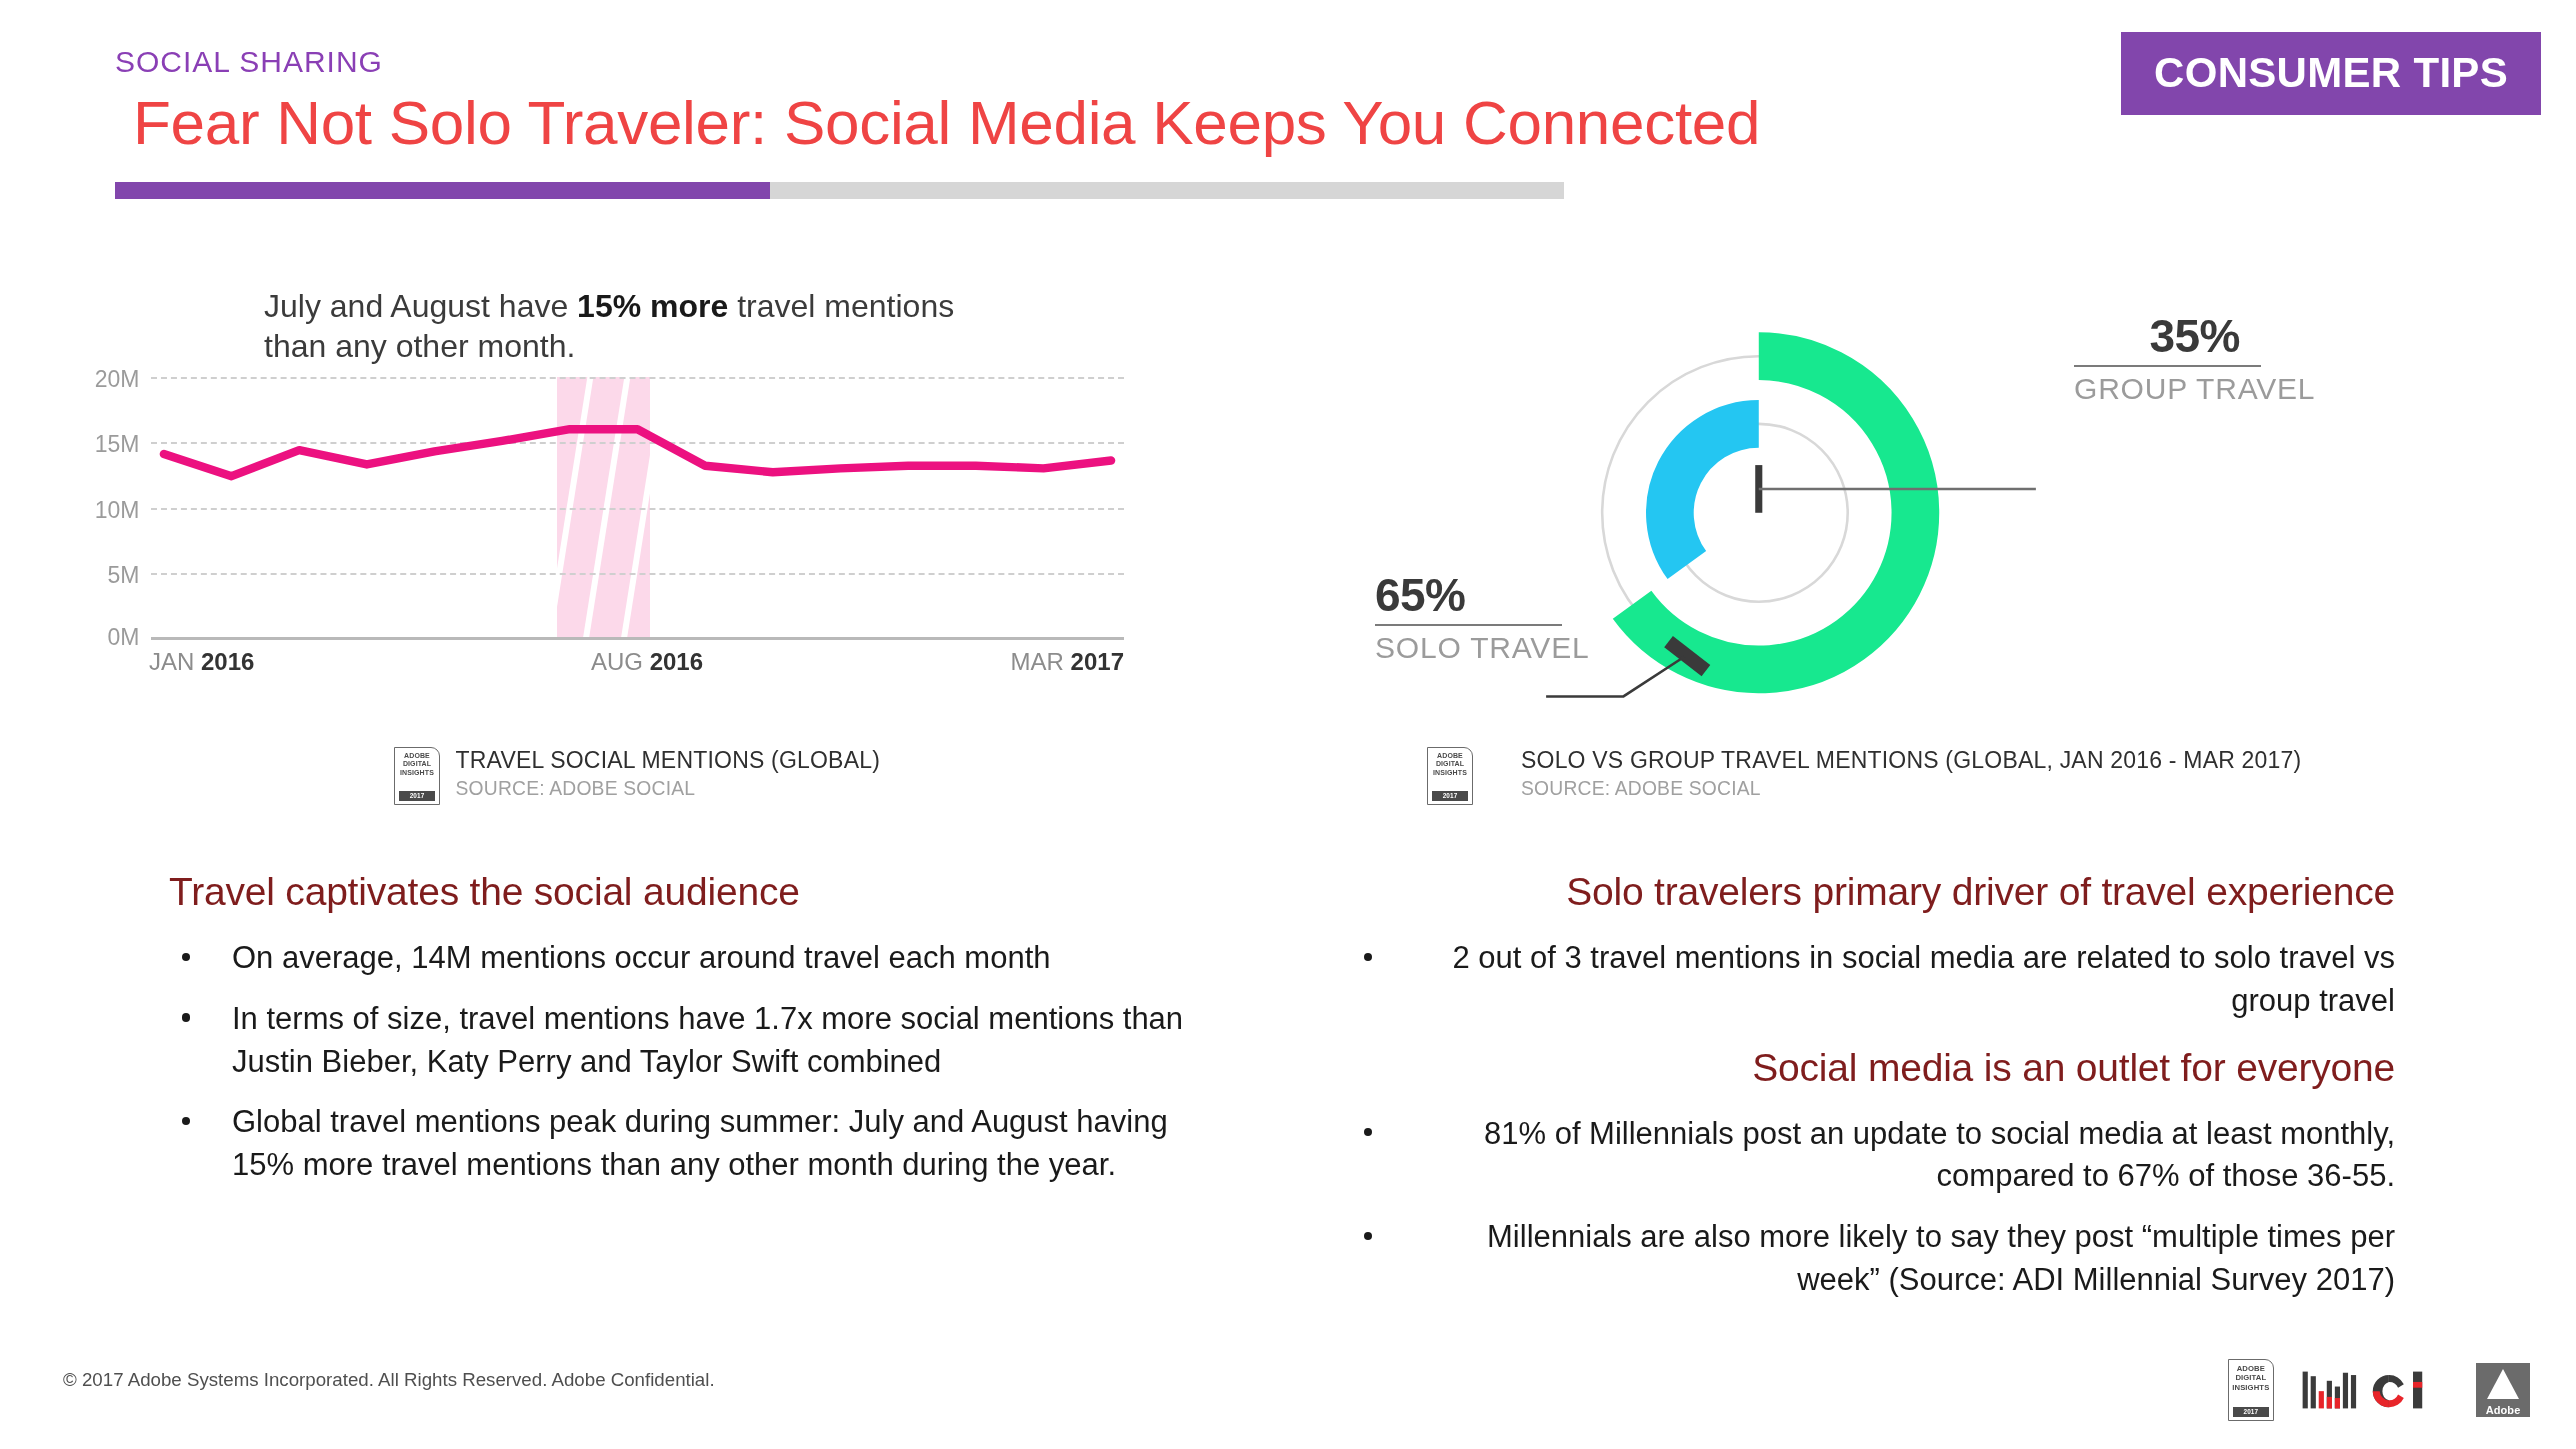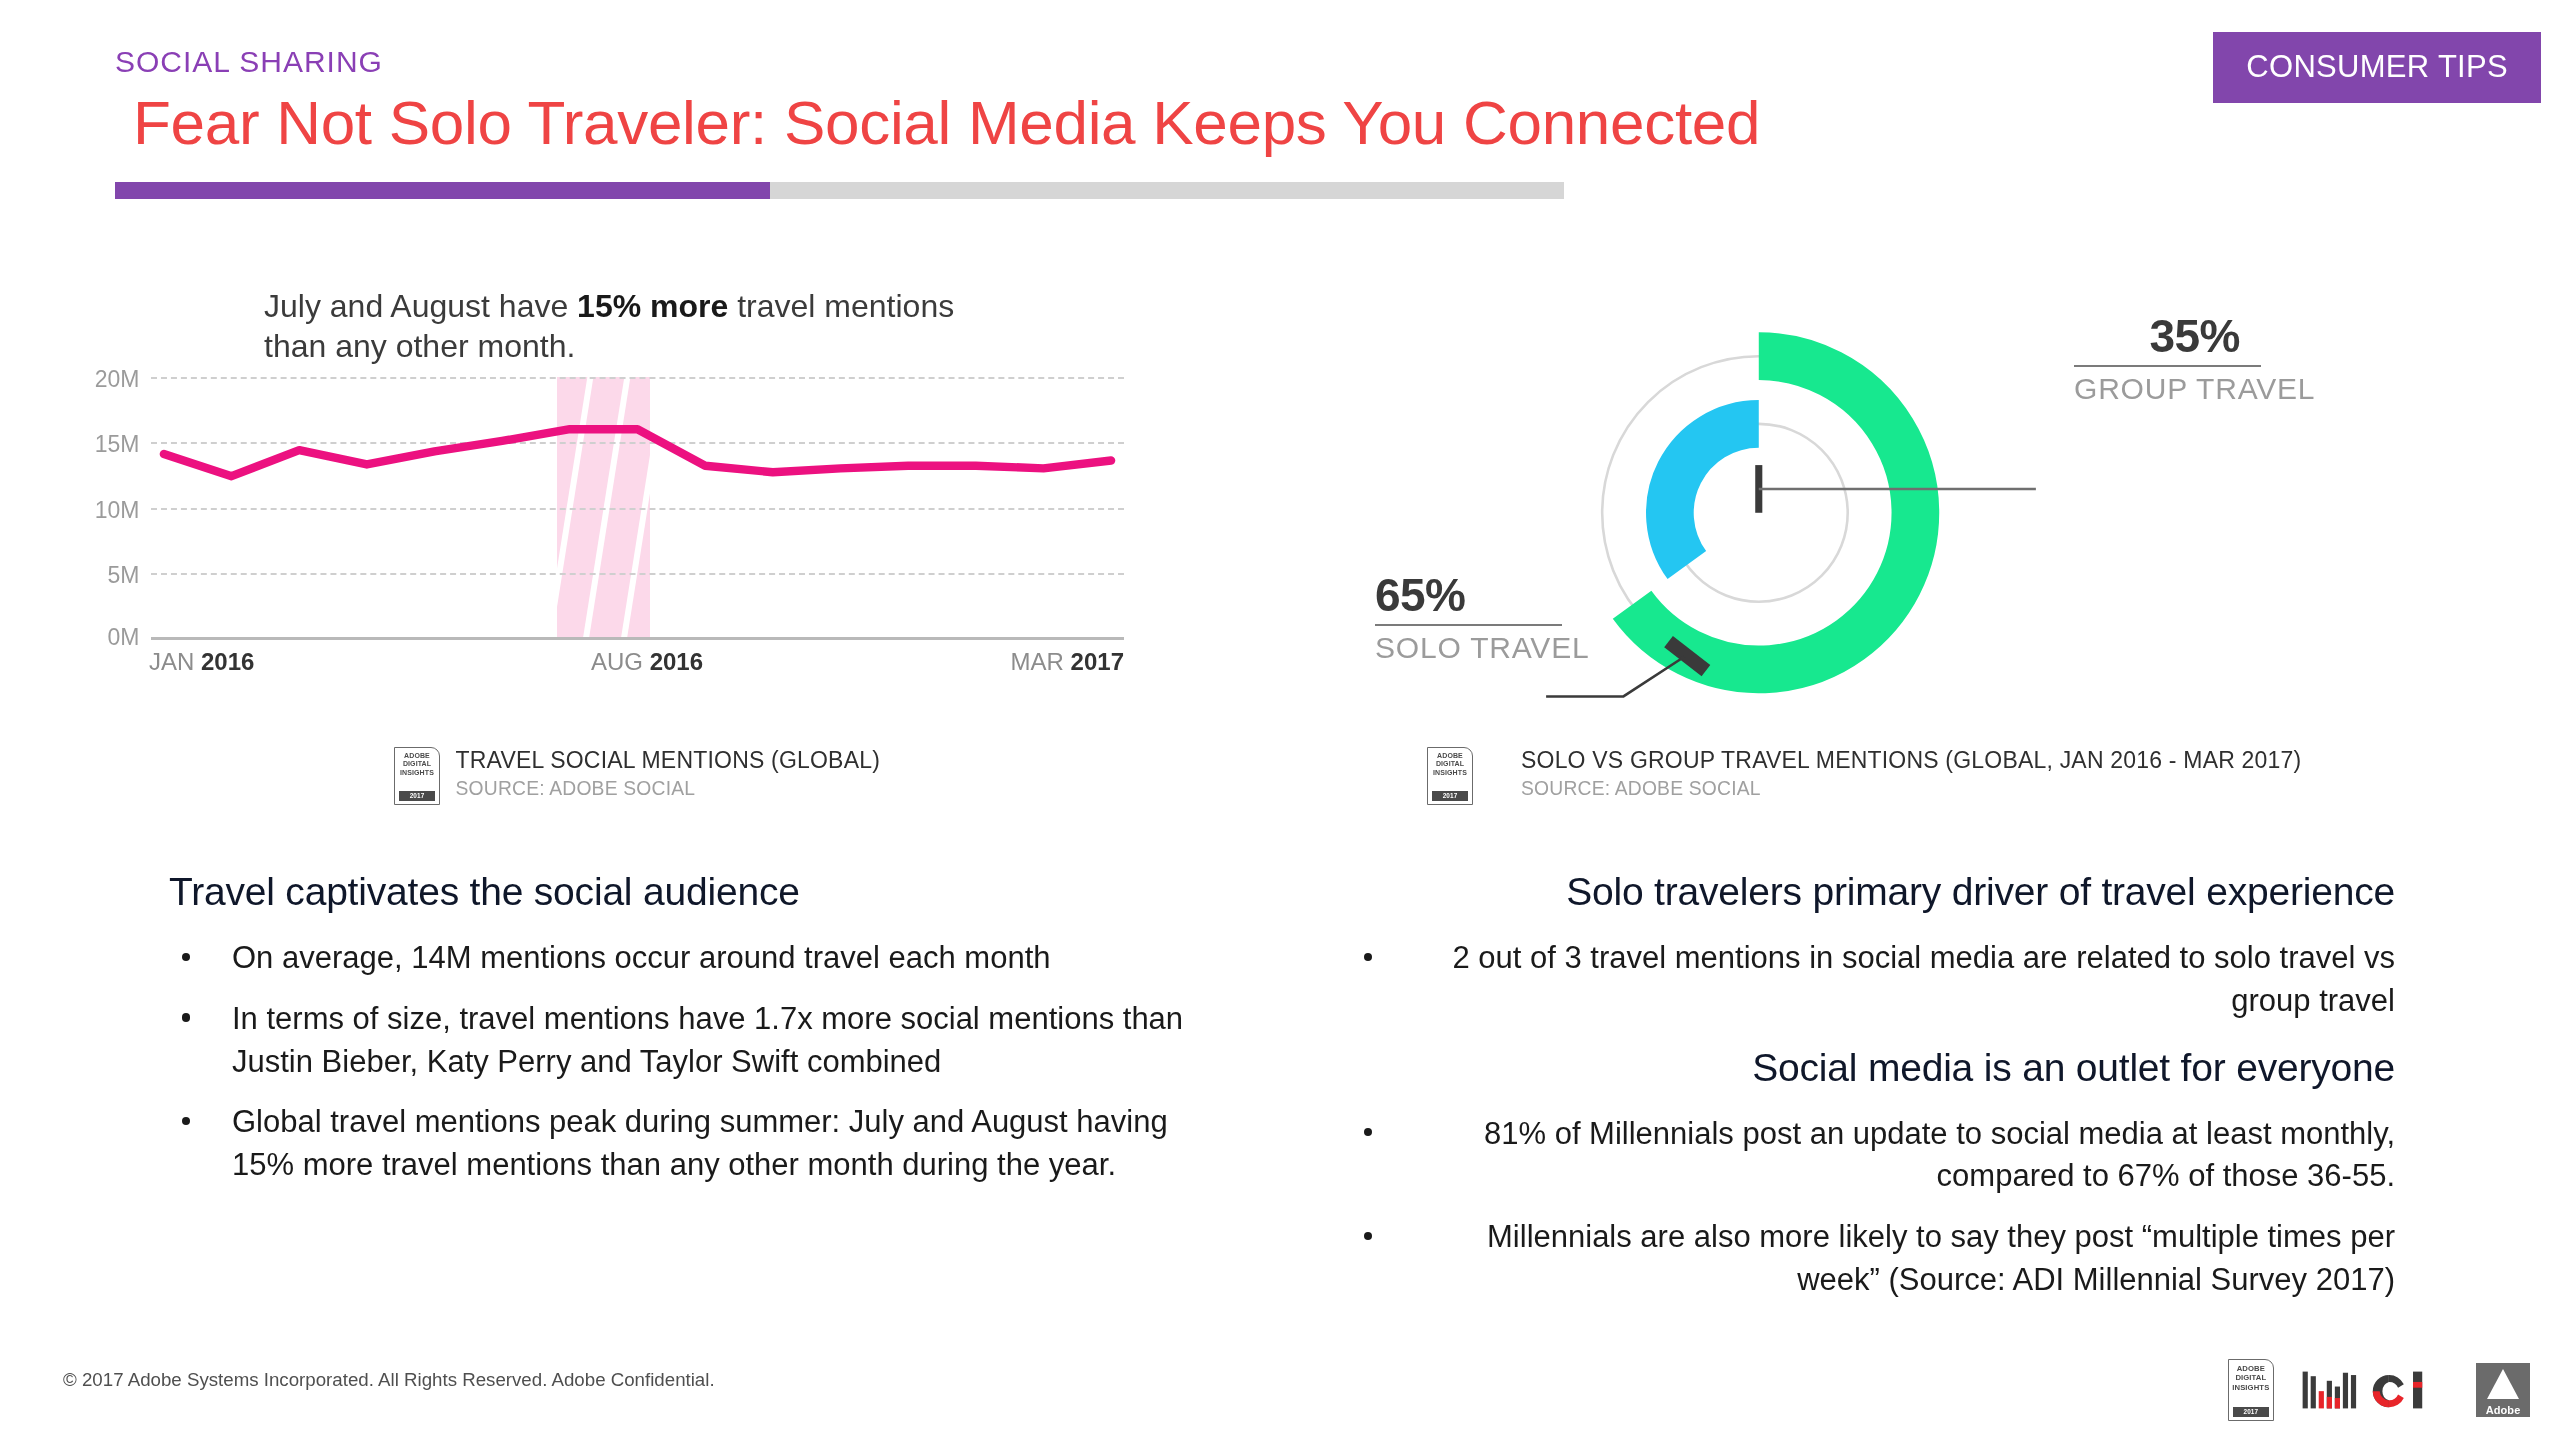--- a/index.html
+++ b/index.html
@@ -42,21 +42,21 @@
     position: absolute; left: 0; top: 0; height: 16.7px;
     background: #8246ac;
     width: 45.2%;
   }
 
   
   #category-badge {
     position: absolute; right: 35px; top: 32px;
     background: #8246ac;
     padding: 16.7px 33px 18px 33px;
-    color: #ffffff; font-size: 31px; font-weight: 400;
+    color: #ffffff; font-size: 42px; font-weight: 700;
     letter-spacing: 0.3px; white-space: nowrap;
   }
 
   
   #line-chart-block { position: absolute; left: 77px; top: 271px; width: 1121px; height: 554px; }
 
   #line-chart-callout {
     position: absolute; left: 187px; top: 16px; width: 709px;
     text-align: left; font-size: 32px; color: #3b3b3b;
     line-height: 1.24; font-weight: 400;
@@ -141,21 +141,21 @@
   #label-solo  { left: 35px; top: 301px; text-align: left; }
   #label-solo .rule { width: 187px; }
 
   
   .col { position: absolute; top: 870px; }
   #col-left  { left: 169px; width: 1031px; }
   #col-right { left: 1351px; width: 1044px; text-align: right; }
 
   .col h2 {
     margin: 0 0 23px 0;
-    font-size: 39px; font-weight: 400; color: #0f172a;
+    font-size: 39px; font-weight: 400; color: #7f1d1d;
     letter-spacing: -0.2px;
   }
   .col h2.second { margin-top: 23px; }
   .bullets { margin: 0; padding: 0; list-style: none; }
   .bullets li {
     position: relative;
     padding-left: 63px; margin-bottom: 18px;
     font-size: 31px; line-height: 1.38; color: #1a1a1a;
   }
   .bullets li .dot {

